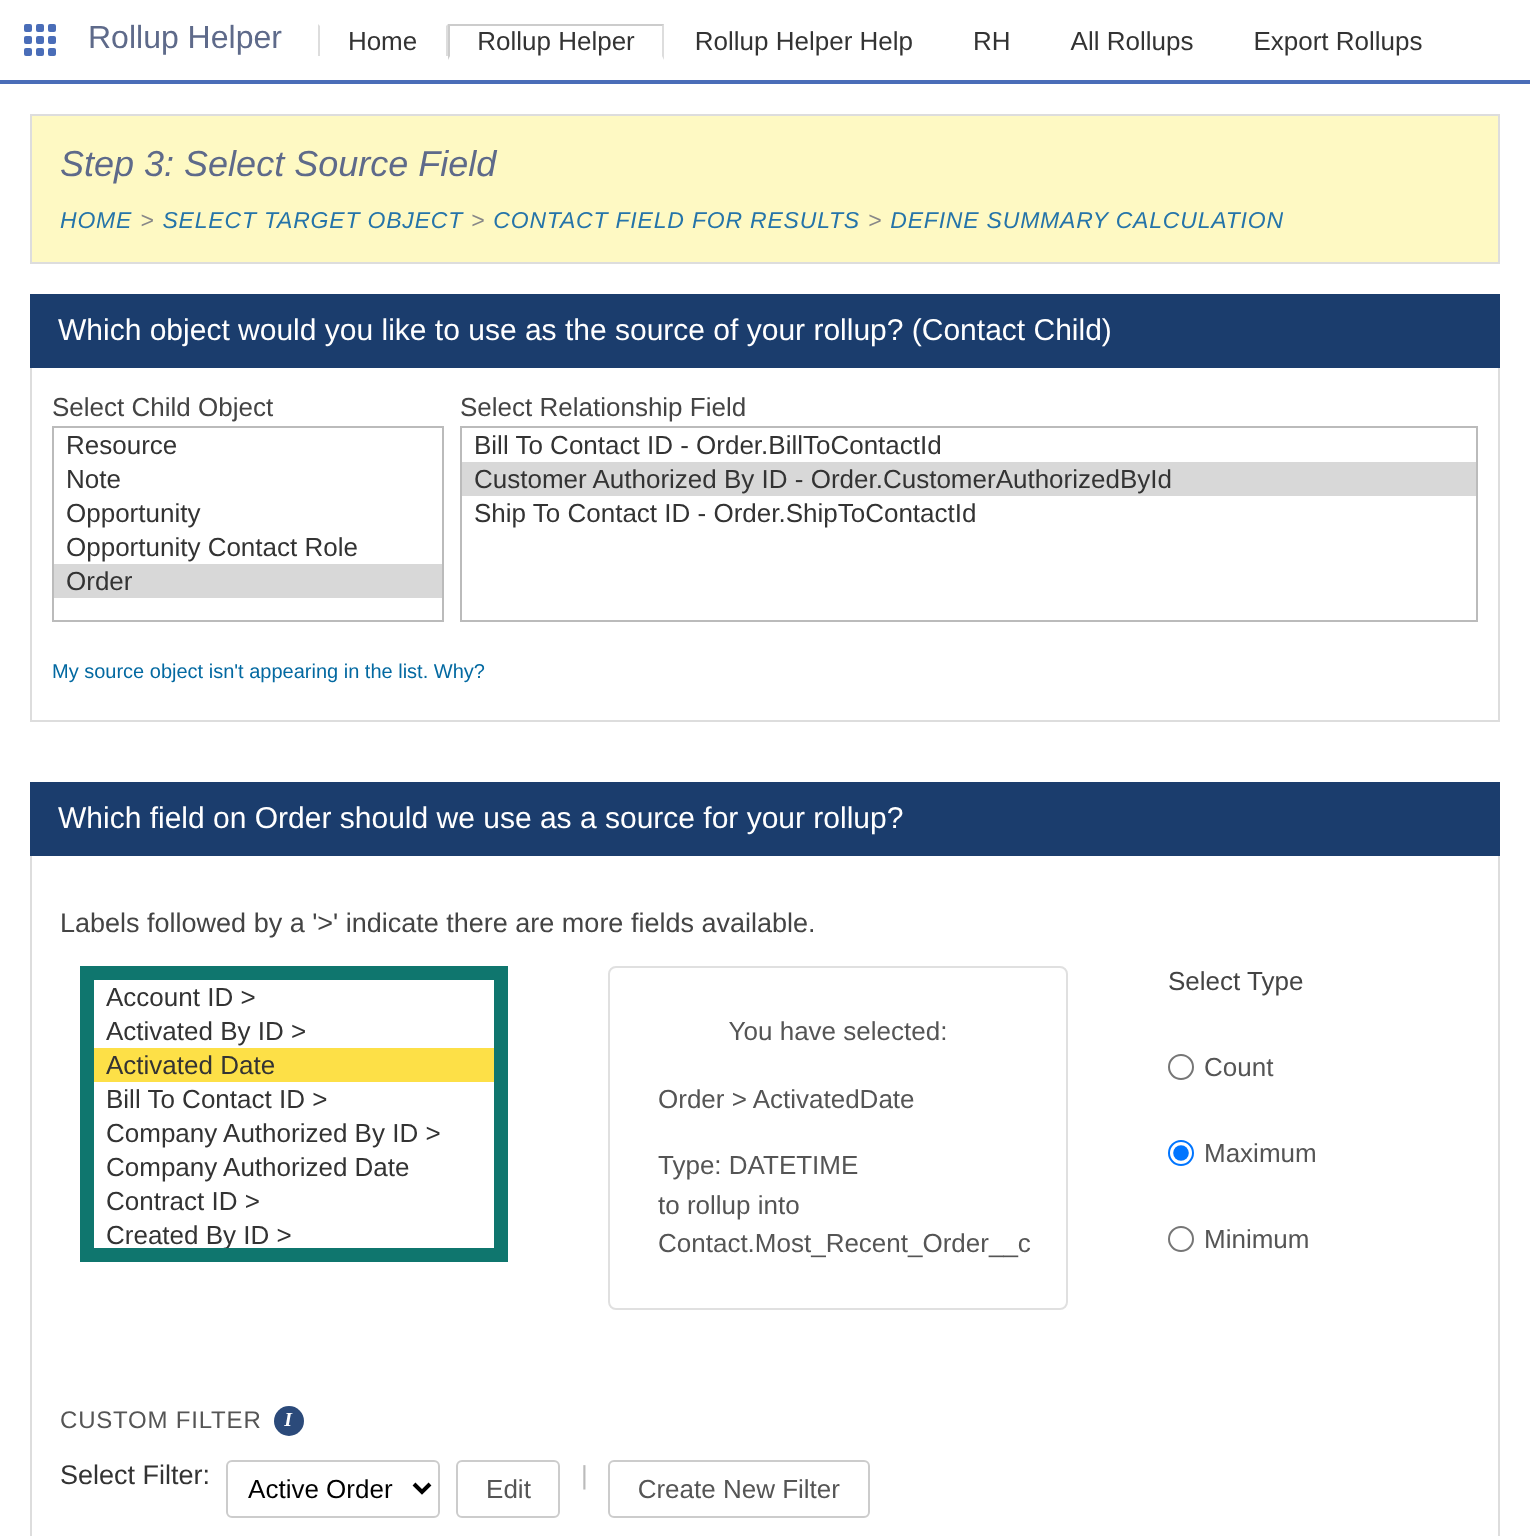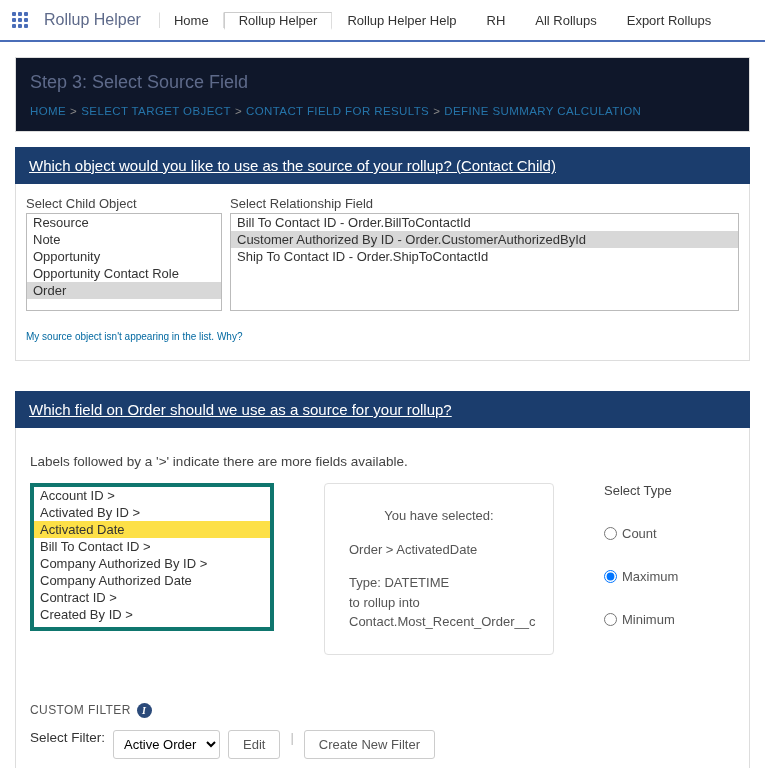--- a/index.html
+++ b/index.html
@@ -58,21 +58,22 @@
     border: 1px solid #ccc;
     border-bottom: 2px solid #fff;
     margin-bottom: -2px;
     position: relative;
     color: #333;
   }
   .tab.sep { border-right: 1px solid #ddd; }
   .page {
     border: 1px solid #ddd;
     margin: 15px 15px 12px 15px;
-    background: #0f172a;
+    background: #fef9c3;
+    font-style: italic;
   }
   .page-head {
     padding: 14px 14px 14px 14px;
   }
   .page-head h1 {
     font-weight: 400;
     font-size: 18px;
     color: #5e6a8a;
     margin-bottom: 12px;
   }
@@ -83,21 +84,20 @@
   }
   .breadcrumb a { color: #2574a9; text-decoration: none; }
   .breadcrumb span.sep { color: #888; padding: 0 4px; }
   .section-dark {
     background: #1b3d6d;
     color: #fff;
     padding: 10px 14px;
     font-size: 15px;
     margin: 15px 15px 0 15px;
     font-weight: 400;
-    text-decoration: underline;
   }
   .panel {
     border: 1px solid #ddd;
     border-top: none;
     margin: 0 15px;
     padding: 12px 10px;
   }
   .obj-row {
     display: flex;
     gap: 8px;
@@ -141,25 +141,25 @@
     margin: 8px 4px 14px 4px;
     font-size: 13.5px;
     color: #444;
   }
   .field-row {
     display: flex;
     gap: 50px;
     align-items: flex-start;
   }
   .field-list {
-    border: 4px solid #0f766e;
-    width: 244px;
+    border: 7px solid #0f766e;
+    width: 214px;
     height: 148px;
     overflow-y: scroll;
-    margin-left: 4px;
+    margin-left: 14px;
   }
   .field-list .opt {
     padding: 1px 6px;
     cursor: pointer;
     white-space: nowrap;
     font-size: 13px;
   }
   .field-list .opt.sel { background: #fde047; }
   .selected-box {
     border: 1px solid #e0e0e0;

